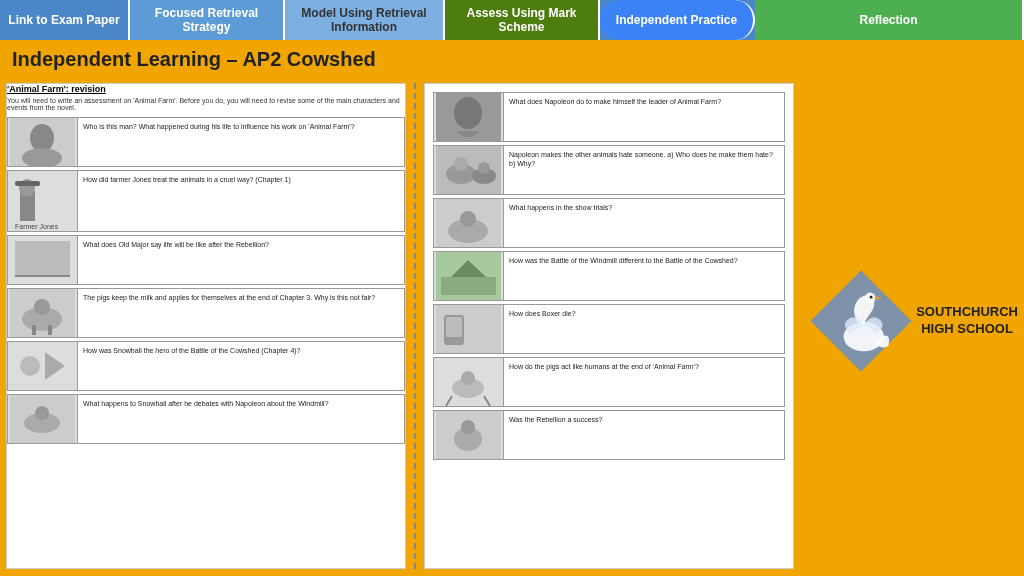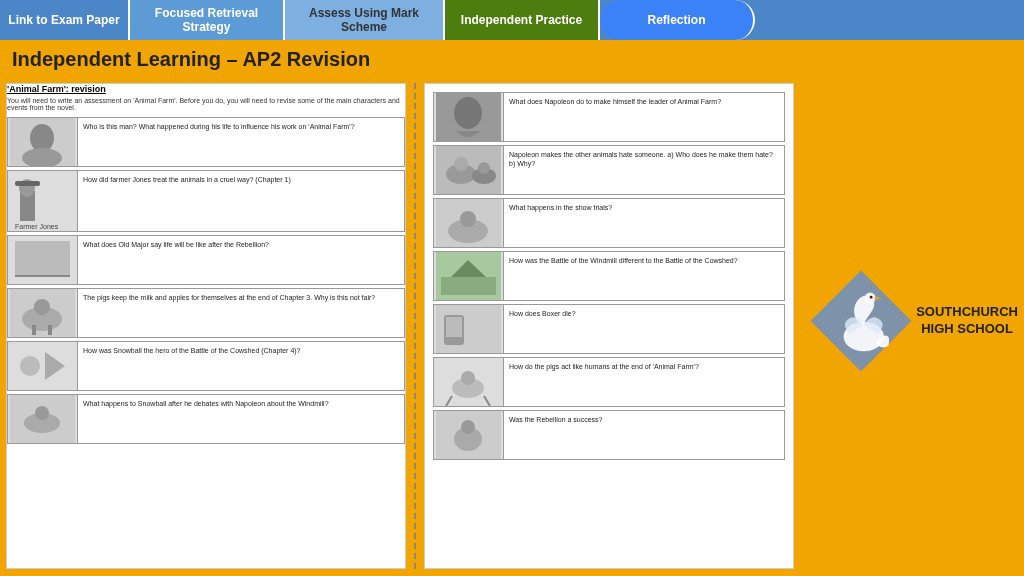--- a/index.html
+++ b/index.html
@@ -165,32 +165,35 @@
 <body>
 
 <div class="nav-bar">
   <div class="nav-item">
     <span>Link to Exam Paper</span>
   </div>
   <div class="nav-item">
     <span>Focused Retrieval Strategy</span>
   </div>
   <div class="nav-item">
+    <span>Model Using Retrieval Information</span>
+  </div>
+  <div class="nav-item">
     <span>Assess Using Mark Scheme</span>
   </div>
   <div class="nav-item">
     <span>Independent Practice</span>
   </div>
   <div class="nav-item">
     <span>Reflection</span>
   </div>
 </div>
 
 <div class="page-title">
-  <span>Independent Learning – AP2 Revision</span>
+  <span>Independent Learning – AP2 Cowshed</span>
 </div>
 
 <div class="main-content">
 
   <div class="worksheet">
     <div class="worksheet-title">'Animal Farm': revision</div>
     <div class="worksheet-subtitle">You will need to write an assessment on 'Animal Farm'. Before you do, you will need to revise some of the main characters and events from the novel.</div>
 
     <div class="ws-row">
       <div class="ws-img">

